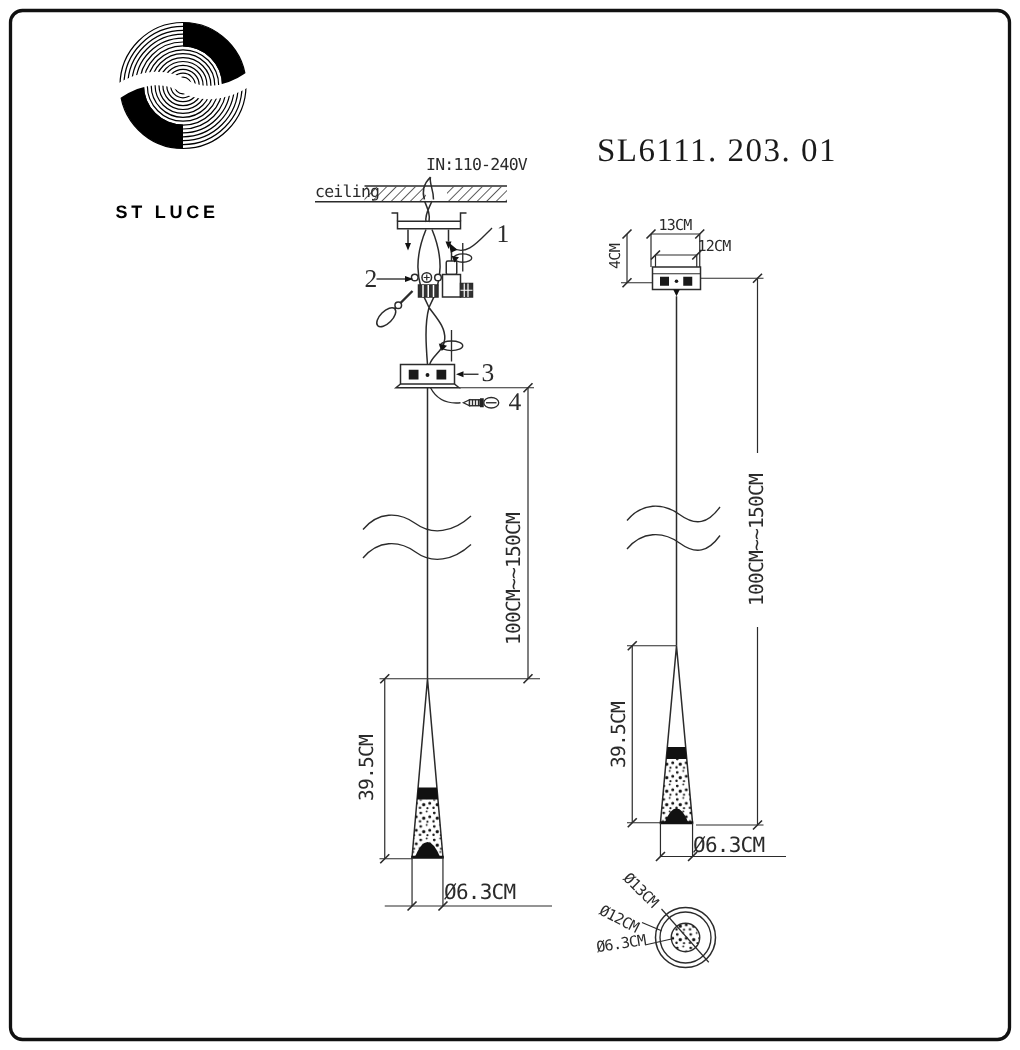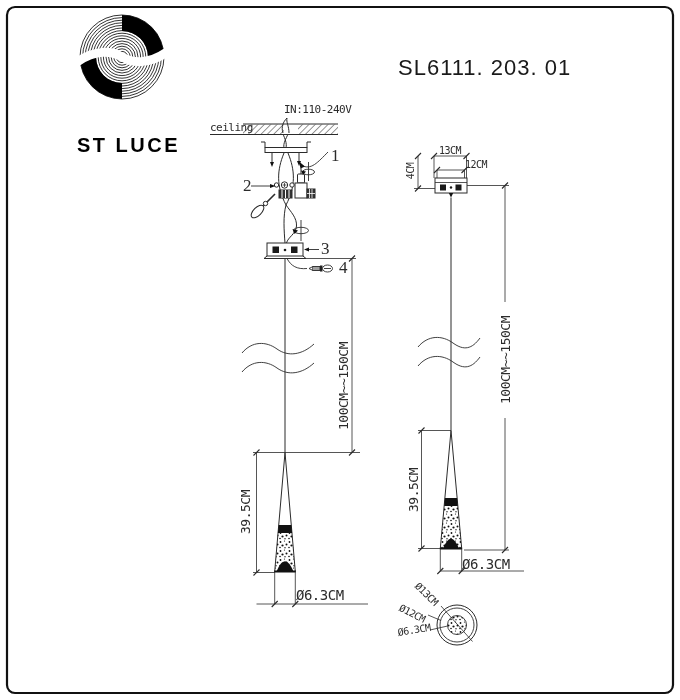--- a/index.html
+++ b/index.html
@@ -4,22 +4,22 @@
 <style>
   html,body{margin:0;padding:0;background:#fff;}
   .canvas{position:relative;width:680px;height:700px;background:#fff;overflow:hidden;
           font-family:"DejaVu Sans Mono",monospace;color:#2b2b2b;}
   .lbl{position:absolute;white-space:nowrap;line-height:1;color:#2b2b2b;}
   .mono11{font-size:11px;letter-spacing:-0.5px;}
   .mono10{font-size:10px;letter-spacing:-0.5px;}
   .mono13{font-size:13px;letter-spacing:-0.5px;}
   .mono14{font-size:14px;letter-spacing:-0.5px;}
   .serif16{font-family:"Liberation Serif",serif;font-size:17px;}
-  .model{font-family:Liberation Sans, sans-serif;font-size:22px;letter-spacing:1px;color:#1a1a1a;}
-  .brand{font-family:"Liberation Sans",sans-serif;font-weight:700;font-size:20px;
+  .model{font-family:Liberation Serif, serif;font-size:22px;letter-spacing:1px;color:#1a1a1a;margin-top:32px;}
+  .brand{font-family:"Liberation Sans",sans-serif;font-weight:700;font-size:12px;
          letter-spacing:2.5px;color:#000;}
   .rotc{transform:translate(-50%,-50%) rotate(-90deg);}
   .cent{transform:translate(-50%,-50%);}
   svg.art{position:absolute;left:0;top:0;}
 </style>
 </head>
 <body>
 
 <div class="canvas">
 

